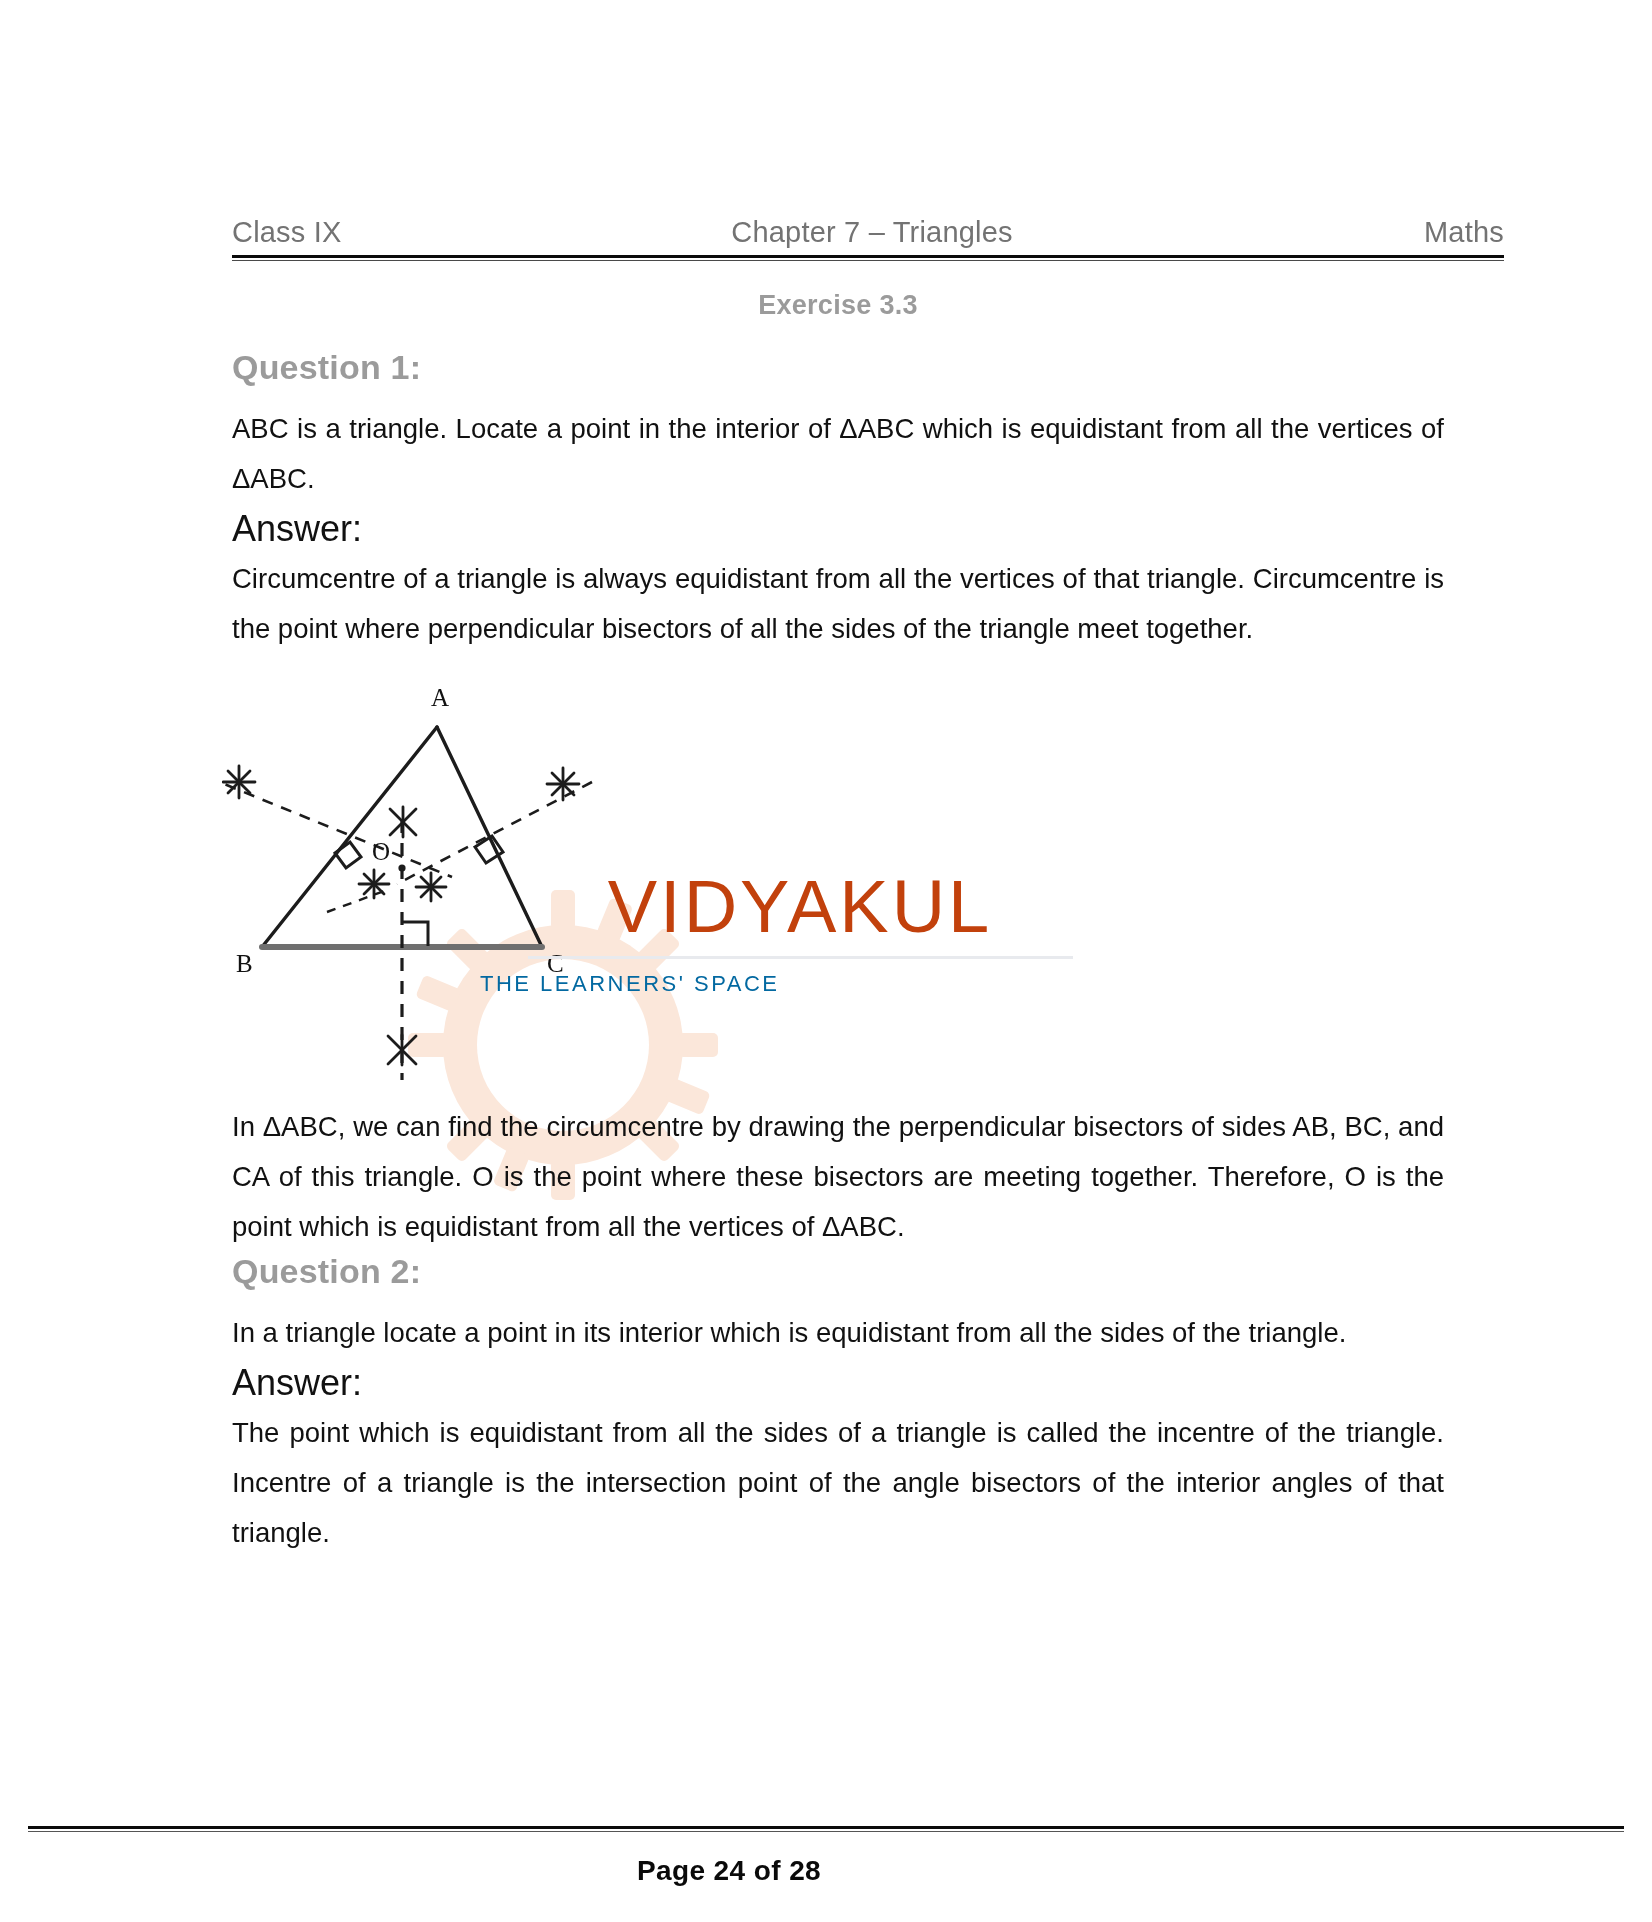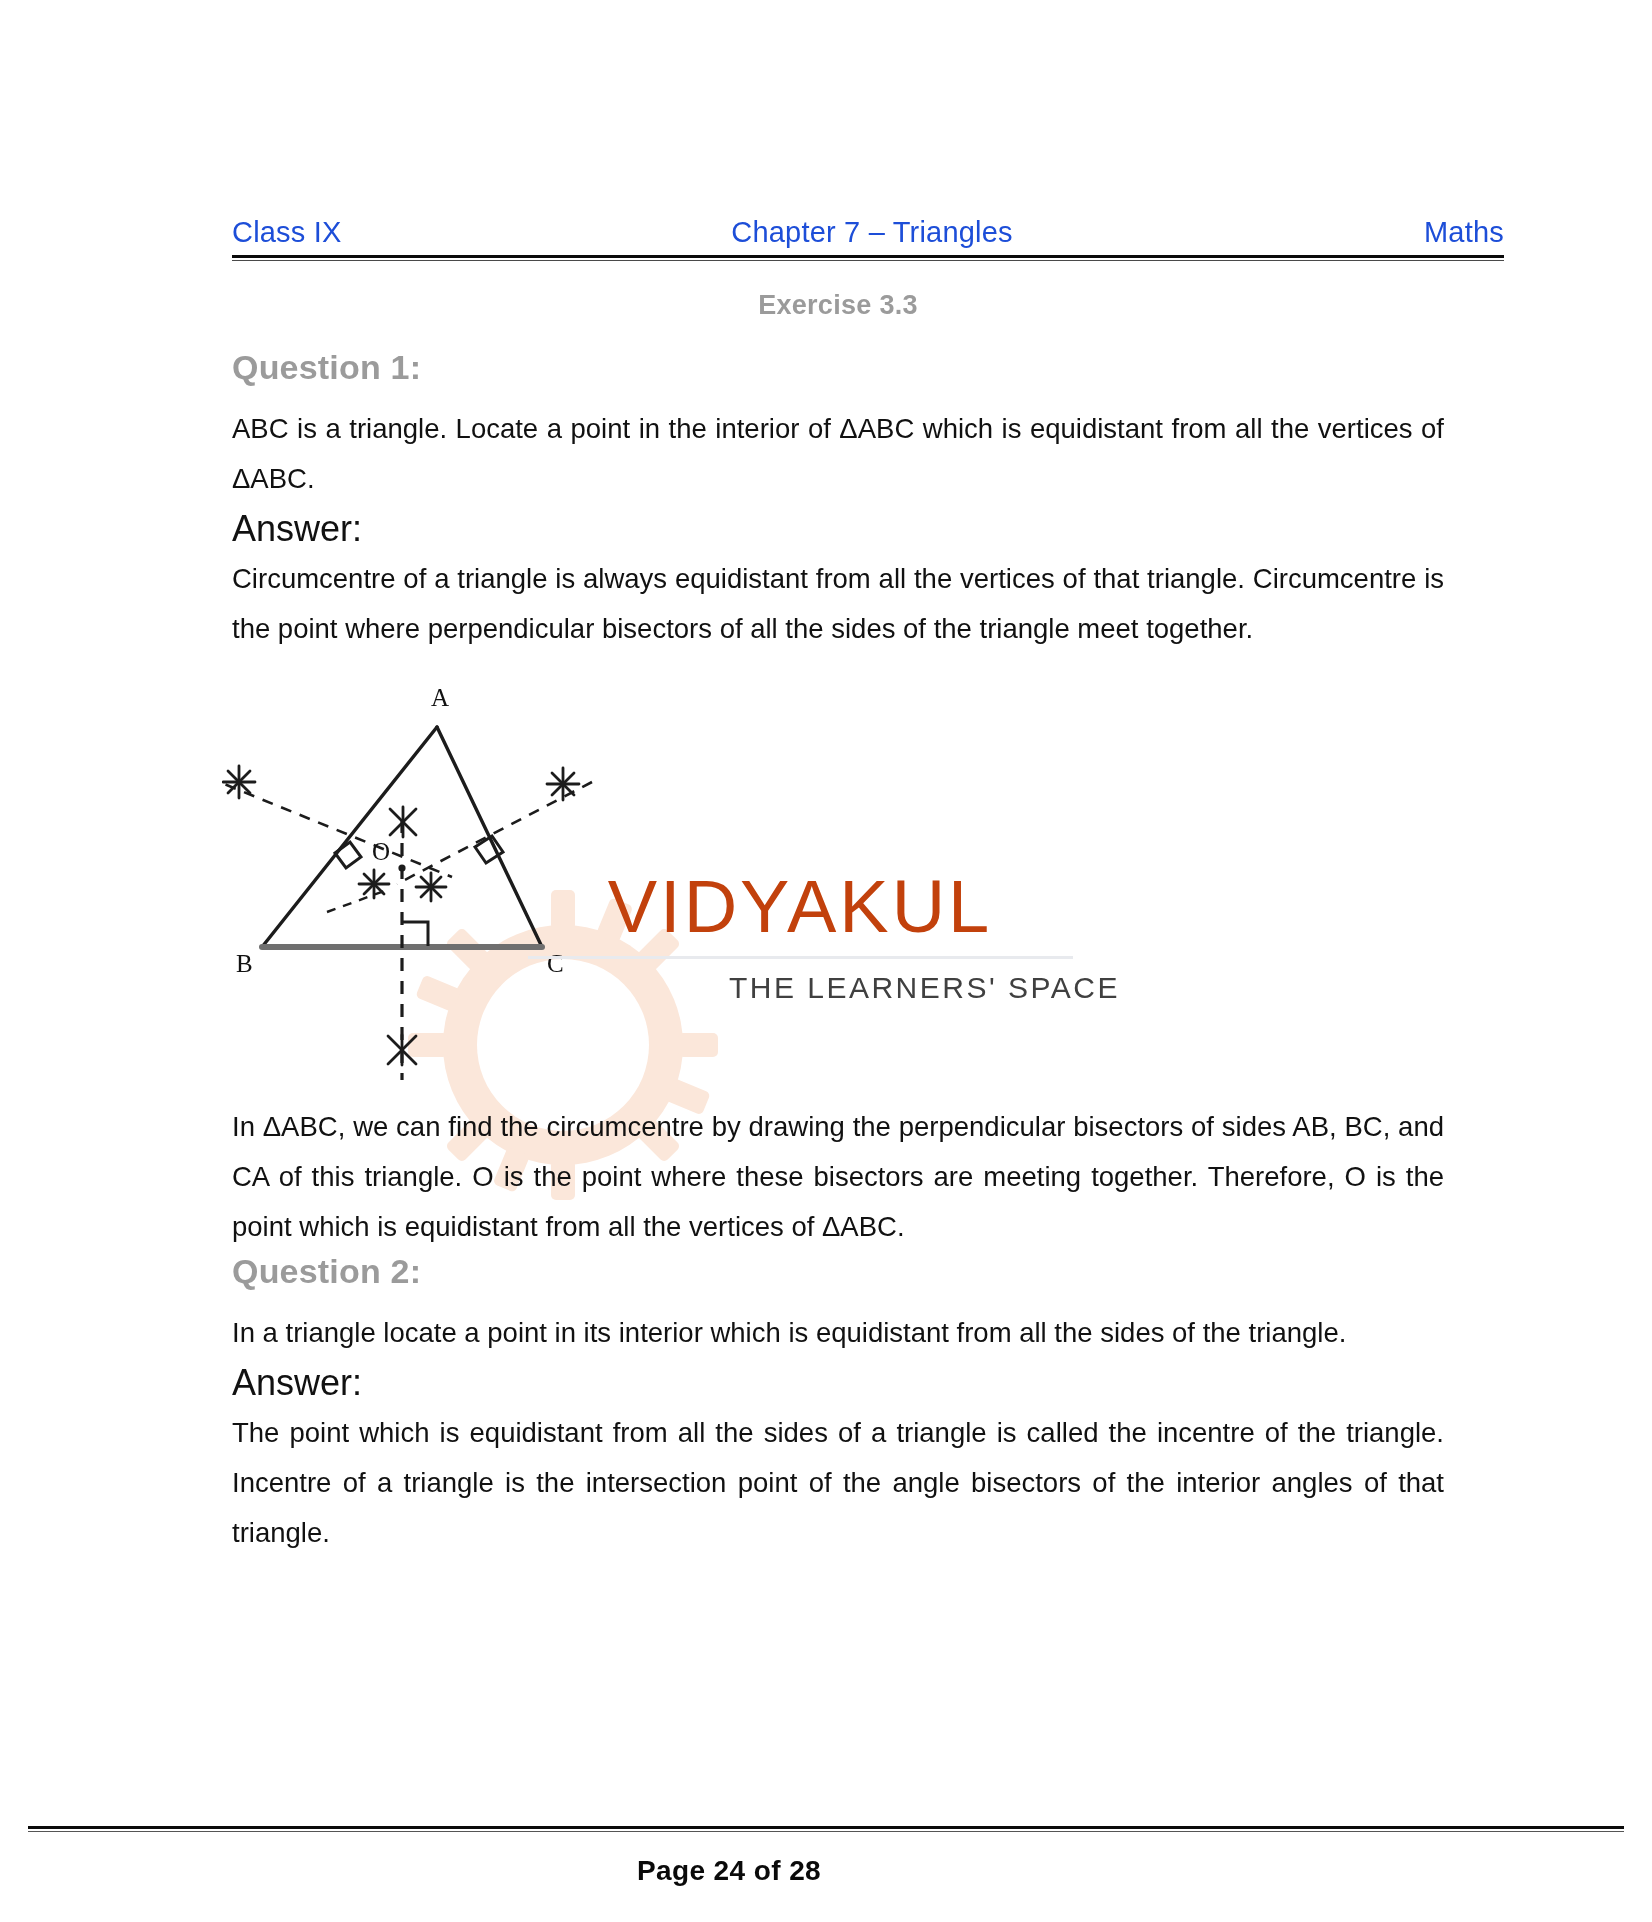--- a/index.html
+++ b/index.html
@@ -28,21 +28,21 @@
   
   .running-header {
     position: absolute;
     left: 232px;
     top: 216px;
     width: 1272px;
     display: flex;
     align-items: center;
     justify-content: space-between;
     font-size: 29px;
-    color: #1d4ed8;
+    color: #737373;
     letter-spacing: 0.2px;
   }
   .running-header .hdr-center {
     position: absolute;
     left: 8px;
     right: 0;
     text-align: center;
     font-size: 29px;
   }
   .hdr-left, .hdr-right { position: relative; z-index: 2; }
@@ -138,24 +138,24 @@
     text-align: center;
   }
   .wm-rule {
     width: 545px;
     height: 3px;
     background: #e8eaee;
     margin: 12px auto 12px auto;
   }
   .wm-sub {
     font-family: "Liberation Sans", sans-serif;
-    font-size: 30px;
+    font-size: 22px;
     letter-spacing: 2.5px;
-    color: #404040;
-    text-align: right;
+    color: #0369a1;
+    text-align: left;
   }
   .wm-gear {
     position: absolute;
     left: 398px;
     top: 880px;
     width: 330px;
     height: 330px;
     z-index: 0;
     pointer-events: none;
   }

